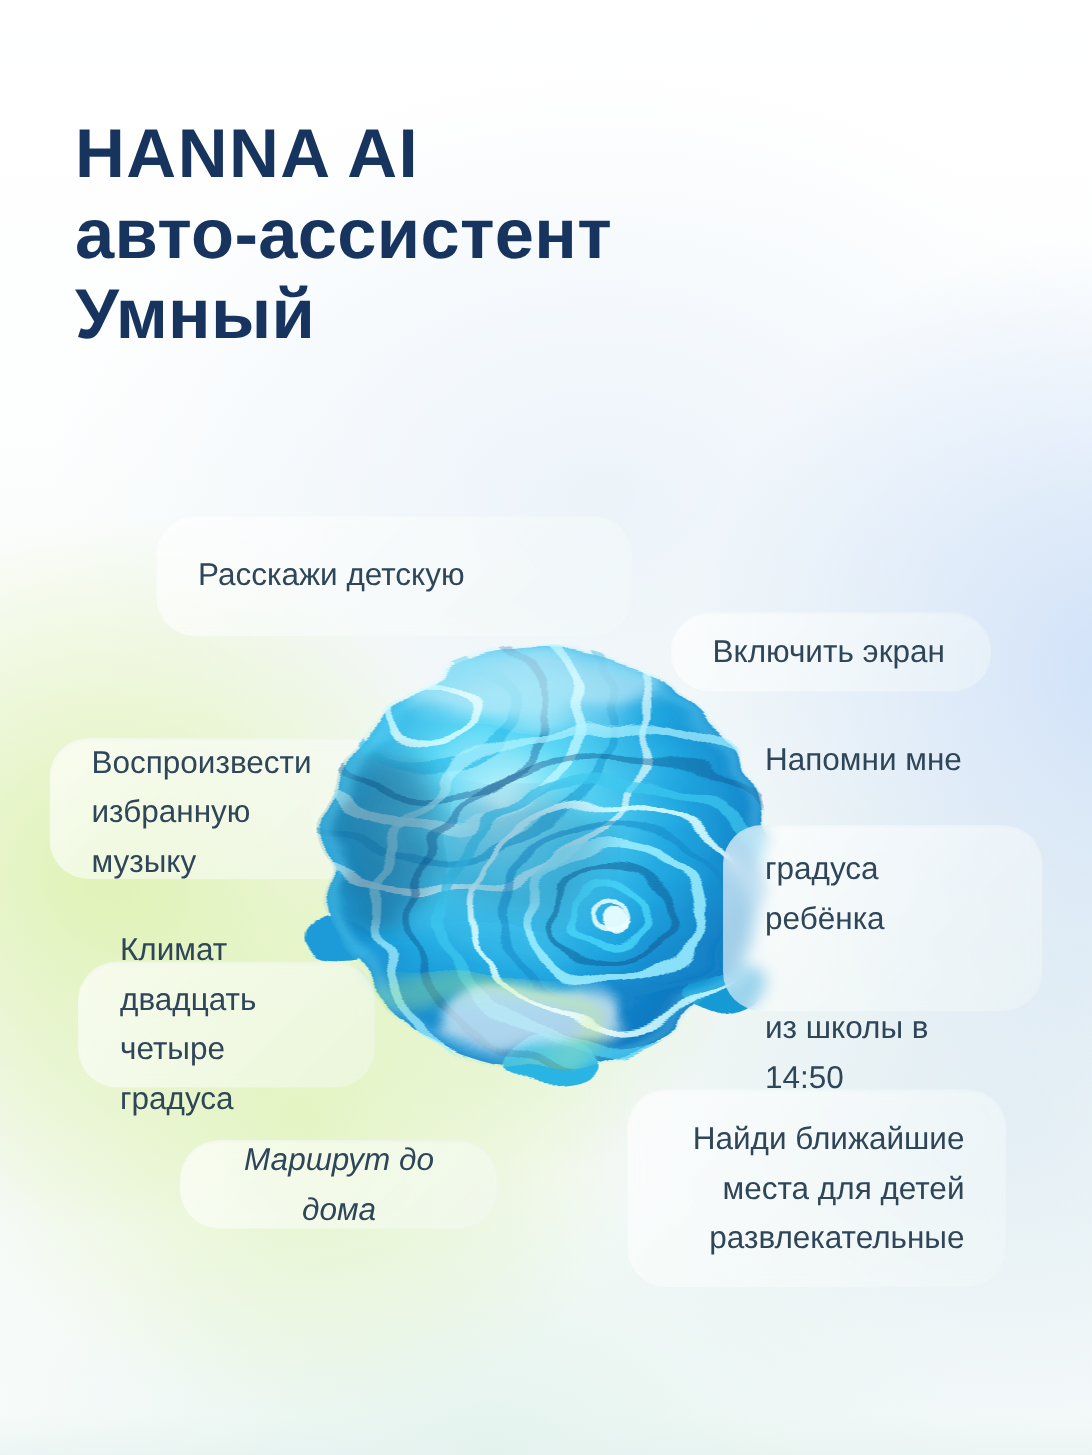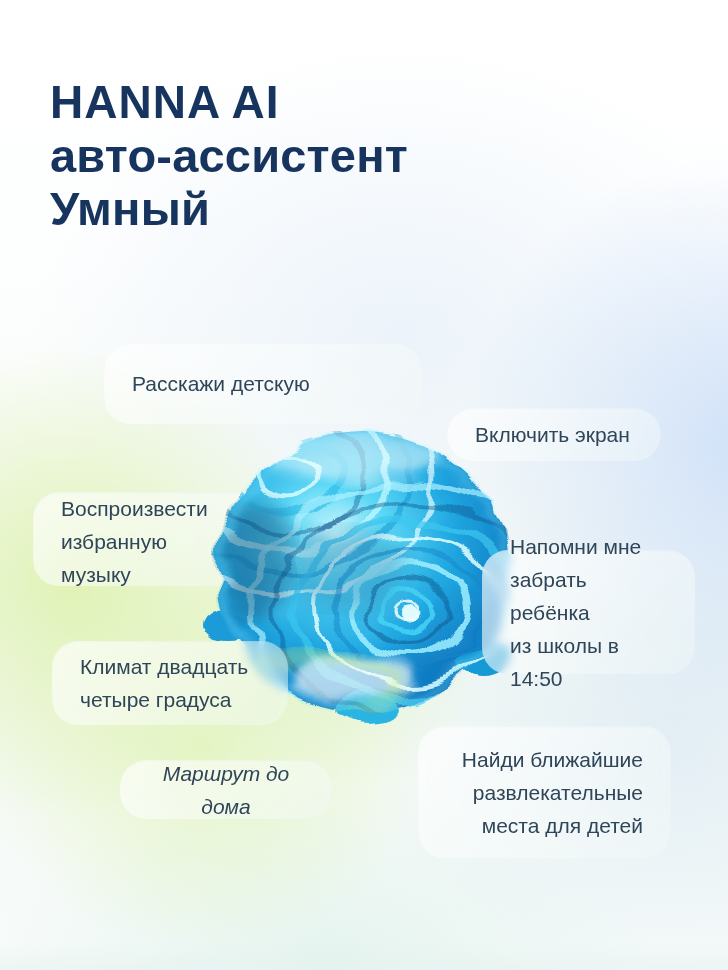--- a/index.html
+++ b/index.html
@@ -54,22 +54,22 @@
     flex-direction: column;
     justify-content: center;
     padding: 0 28px;
     box-sizing: border-box;
   }
   .bubble.center { align-items: flex-start; text-align: center; }
 
   .b-story    { left: 104px; top: 343px; width: 318px; height: 81px;  z-index: 1; }
   .b-screen   { left: 447px; top: 408px; width: 214px; height: 53px;  z-index: 1; }
   .b-music    { left: 33px;  top: 492px; width: 237px; height: 94px;  z-index: 1; justify-content: space-between; }
-  .b-reminder { left: 482px; top: 550px; width: 213px; height: 124px; z-index: 3; }
-  .b-climate  { left: 52px;  top: 641px; width: 236px; height: 84px;  z-index: 3; }
+  .b-reminder { left: 482px; top: 550px; width: 213px; height: 124px; z-index: 3; gap: 40px; }
+  .b-climate  { left: 52px;  top: 641px; width: 198px; height: 84px;  z-index: 3; }
   .b-route    { left: 120px; top: 760px; width: 212px; height: 59px;  z-index: 3; font-style: italic; }
   .b-places   { left: 418px; top: 726px; width: 253px; height: 132px; z-index: 3; align-items: flex-end; }
 
   .orb {
     position: absolute;
     left: 203px;
     top: 420px;
     width: 320px;
     height: 310px;
     z-index: 2;
@@ -103,37 +103,37 @@
     <div>Включить экран</div>
   </div>
 
   <div class="bubble b-music">
     <div>Воспроизвести</div>
     <div>избранную музыку</div>
   </div>
 
   <div class="bubble b-reminder">
     <div>Напомни мне</div>
-    <div>забрать ребёнка</div>
+    <div>градуса ребёнка</div>
     <div>из школы в 14:50</div>
   </div>
 
   <div class="bubble b-climate">
     <div>Климат двадцать</div>
     <div>четыре градуса</div>
   </div>
 
   <div class="bubble b-route center">
     <div>Маршрут до дома</div>
   </div>
 
   <div class="bubble b-places">
     <div>Найди ближайшие</div>
+    <div>места для детей</div>
     <div>развлекательные</div>
-    <div>места для детей</div>
   </div>
 
   <div class="orb">
     <svg viewBox="0 0 320 310">
       <defs>
         <radialGradient id="g1" cx="40%" cy="36%" r="78%">
           <stop offset="0%" stop-color="#c8f6fc"></stop>
           <stop offset="22%" stop-color="#5cd8f6"></stop>
           <stop offset="52%" stop-color="#21a8e1"></stop>
           <stop offset="78%" stop-color="#107cc4"></stop>

